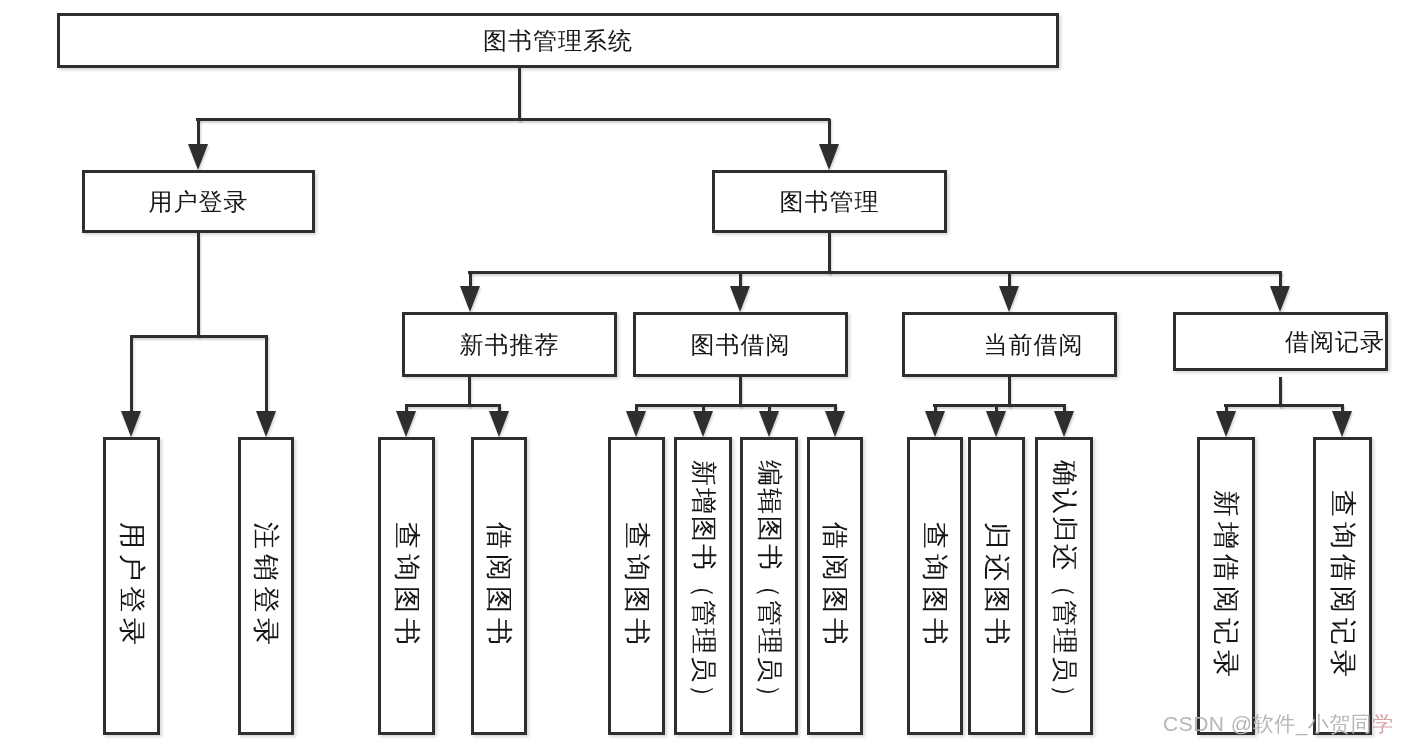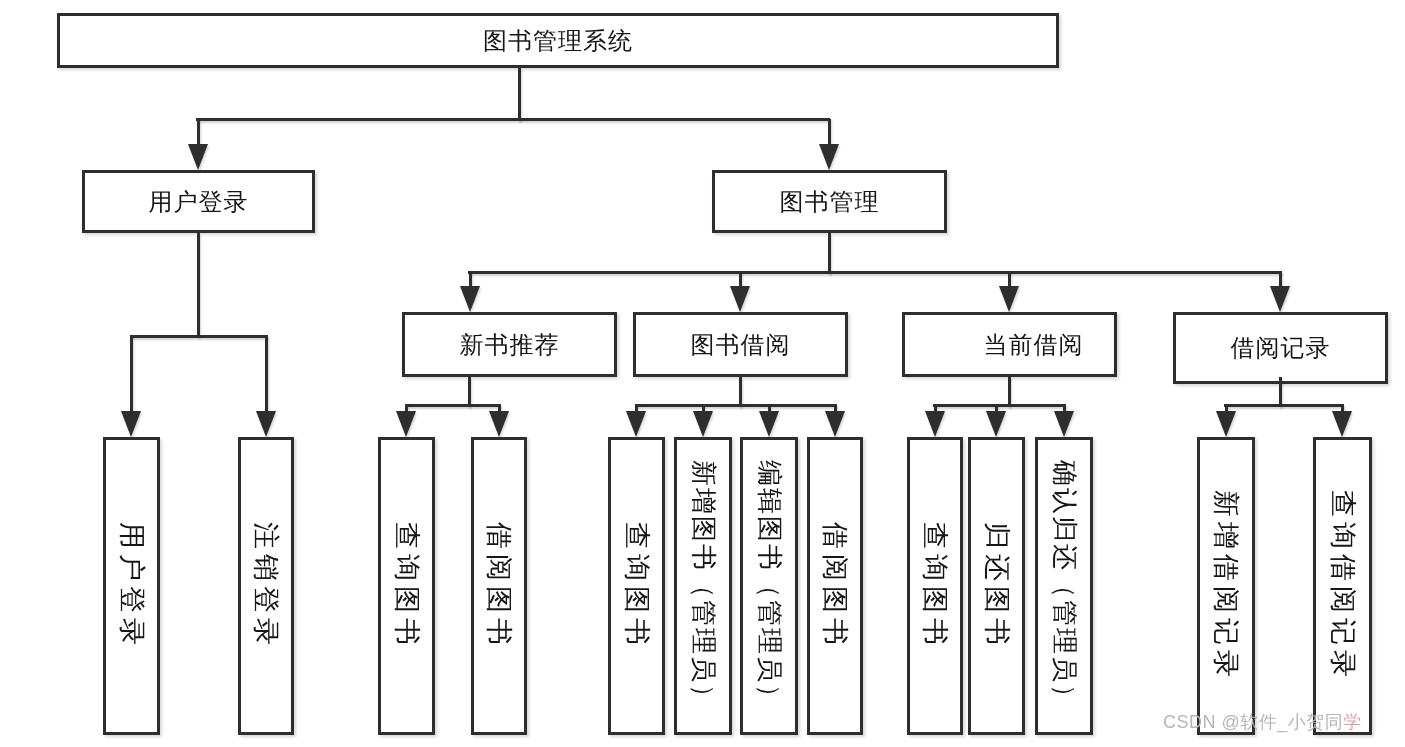--- a/index.html
+++ b/index.html
@@ -36,21 +36,21 @@
 
   
   .arrow{position:absolute;width:20px;filter:drop-shadow(1px 2px 1px rgba(0,0,0,.18));}
   .arrow::before{content:"";position:absolute;left:8.5px;top:0;width:3px;
     height:calc(100% - 20px);background:var(--line);}
   .arrow::after{content:"";position:absolute;left:0;bottom:0;width:0;height:0;
     border-left:10px solid transparent;border-right:10px solid transparent;
     border-top:26px solid var(--line);}
 
   
-  #watermark{position:absolute;left:1163px;top:710px;font-size:18px;
+  #watermark{position:absolute;left:1163px;top:710px;font-size:21px;
     letter-spacing:.5px;color:var(--watermark);z-index:5;white-space:nowrap;}
   #watermark .accent{color:var(--watermark_accent);}
 </style>
 </head>
 <body>
 
 <div id="canvas">
 
   <div class="box hbox" style="left:21px;top:13px;width:1002px;height:55px;margin-left:36px;">
     <span>图书管理系统</span>
@@ -82,21 +82,21 @@
 
   <div class="box hbox" style="left:362px;top:312px;width:215px;height:65px;margin-left:40px;">
     <span>新书推荐</span>
   </div>
   <div class="box hbox" style="left:633px;top:312px;width:215px;height:65px;">
     <span>图书借阅</span>
   </div>
   <div class="box hbox" style="left:902px;top:312px;width:215px;height:65px;padding-left:48px;">
     <span>当前借阅</span>
   </div>
-  <div class="box hbox" style="left:1173px;top:312px;width:215px;height:72px;">
+  <div class="box hbox" style="left:1173px;top:312px;width:215px;height:59px;justify-content:flex-end;">
     <span>借阅记录</span>
   </div>
 
   <div class="vl" style="left:468px;top:377px;height:30px;"></div>
   <div class="hl" style="left:405px;top:404px;width:96px;"></div>
   <div class="arrow" style="left:396px;top:406px;height:31px;"></div>
   <div class="arrow" style="left:489px;top:406px;height:31px;"></div>
 
   <div class="vl" style="left:739px;top:377px;height:30px;"></div>
   <div class="hl" style="left:635px;top:404px;width:202px;"></div>

